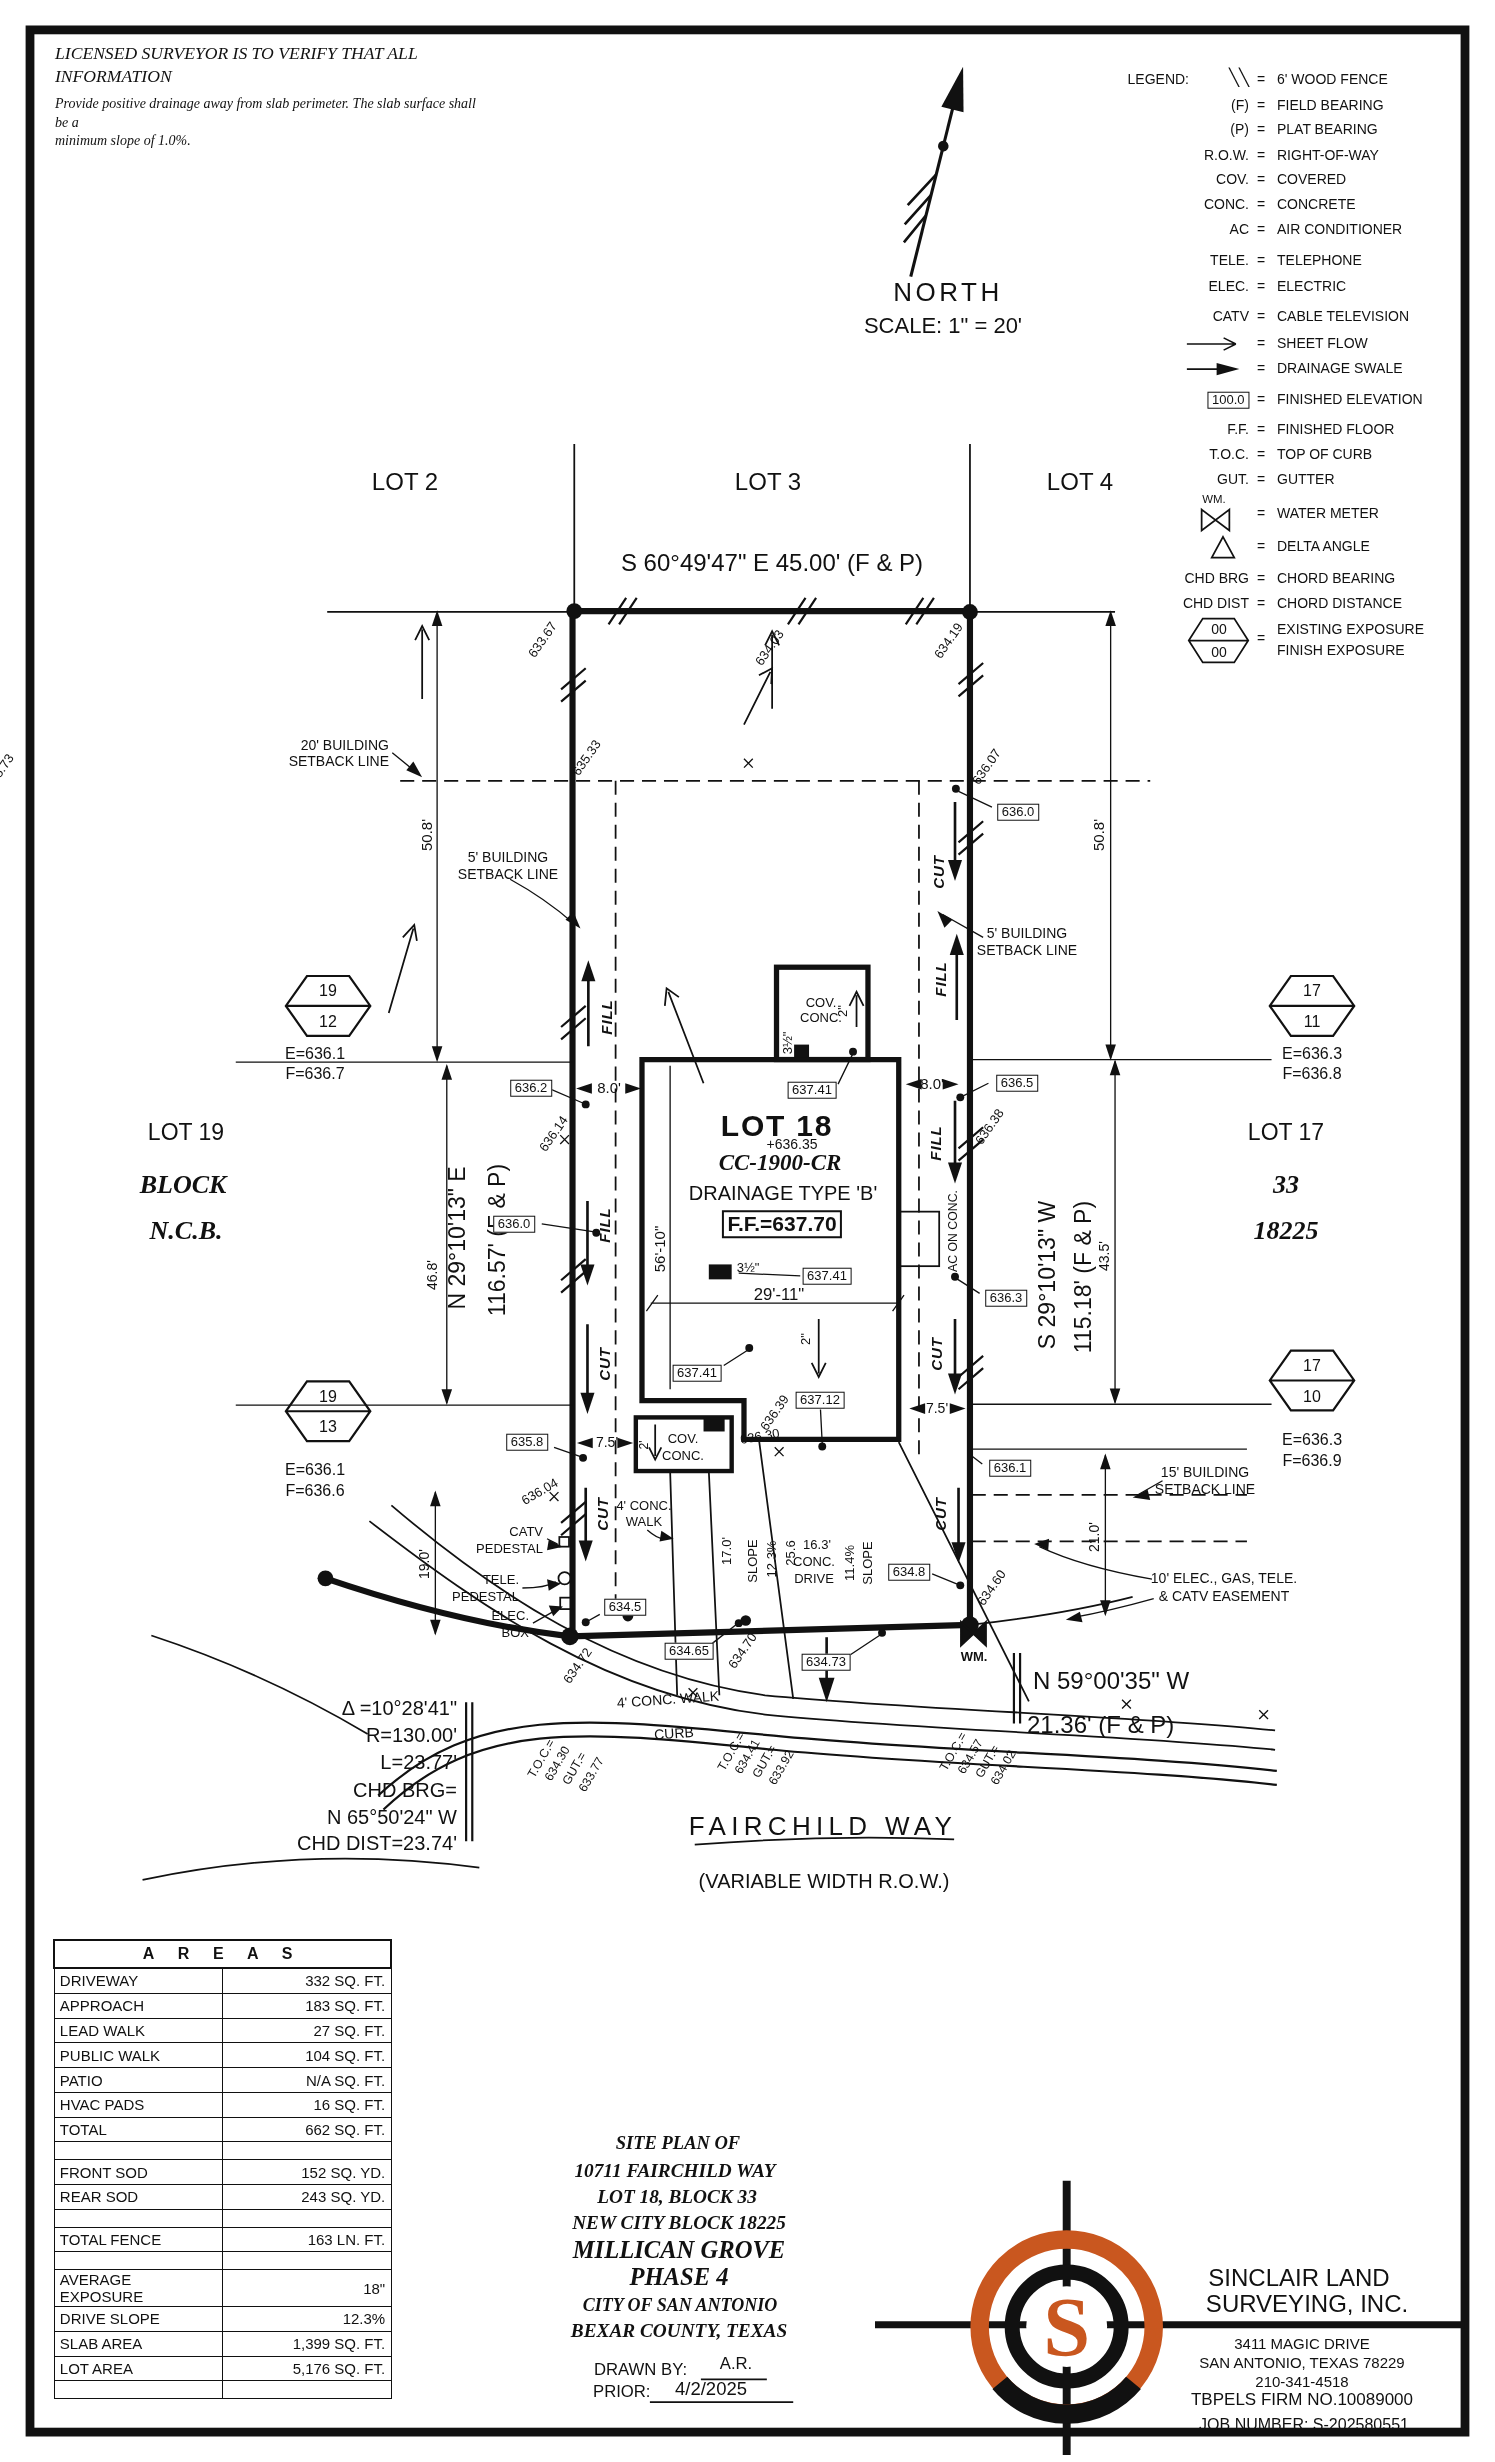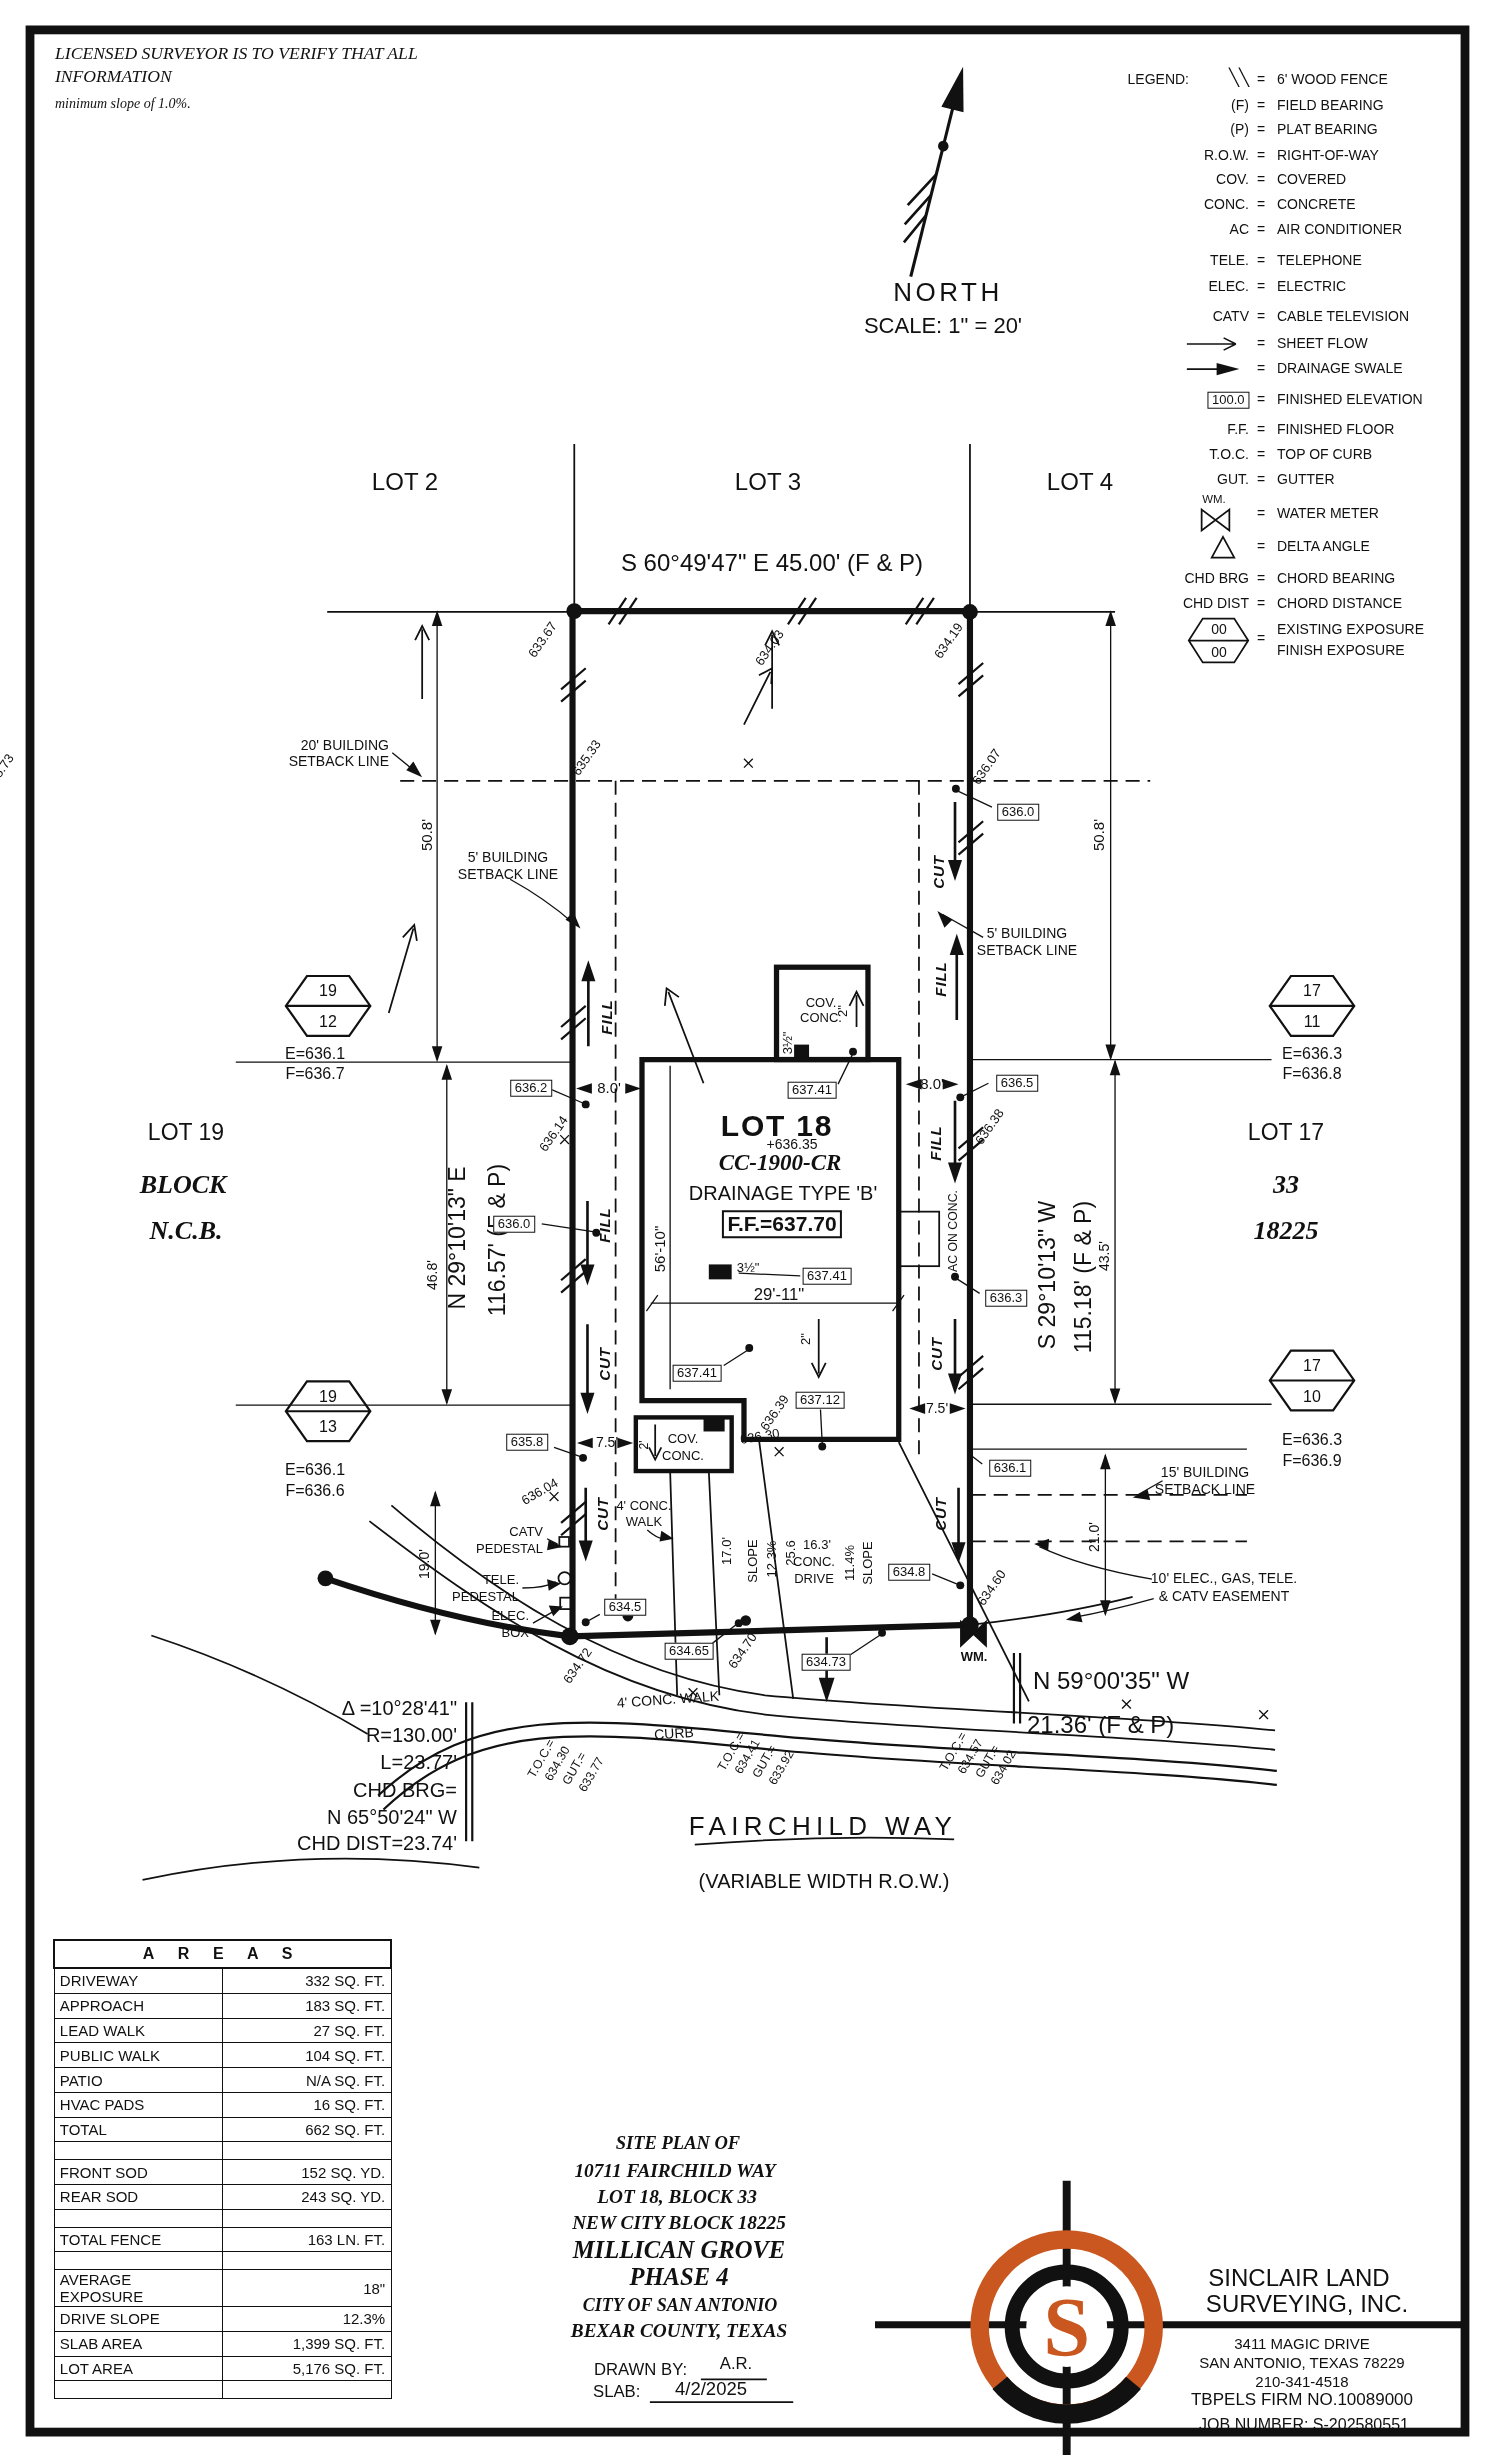--- a/index.html
+++ b/index.html
@@ -248,20 +248,21 @@
     </g>
     <text x="1213" y="2680" text-anchor="middle" fill="#c9571f" stroke="none" font-family="Liberation Serif, serif" font-weight="bold" font-size="96">S</text>
   </g>
 </svg>
 
 <div class="disc">
   <div class="l1">
     <span>LICENSED SURVEYOR IS TO VERIFY THAT ALL INFORMATION</span>
   </div>
   <div class="l2">
+    <span>Provide positive drainage away from slab perimeter. The slab surface shall be a</span>
     <span>minimum slope of 1.0%.</span>
   </div>
 </div>
 
 <span class="t" style="left:948px;top:293px;font-size:26px;letter-spacing:3.5px">NORTH</span>
 <span class="t" style="left:943px;top:326px;font-size:22px">SCALE:  1"  =  20'</span>
 
 <div>
   <span class="t tr" style="left:1189px;top:80px">LEGEND:</span>
   <span class="t tr" style="left:1249px;top:78px;font-size:16.7px">╲╲</span>
@@ -589,21 +590,21 @@
   <span class="t ser i b" style="left:678px;top:2143px;font-size:18.5px">SITE  PLAN  OF</span>
   <span class="t ser i b" style="left:675px;top:2171px;font-size:19.3px">10711  FAIRCHILD  WAY</span>
   <span class="t ser i b" style="left:677px;top:2197px;font-size:19.3px">LOT  18,  BLOCK  33</span>
   <span class="t ser i b" style="left:679px;top:2223px;font-size:19.3px">NEW  CITY  BLOCK  18225</span>
   <span class="t ser i b" style="left:679px;top:2250px;font-size:24.6px">MILLICAN  GROVE</span>
   <span class="t ser i b" style="left:679px;top:2277px;font-size:24.6px">PHASE  4</span>
   <span class="t ser i b" style="left:680px;top:2305px;font-size:18px">CITY  OF  SAN  ANTONIO</span>
   <span class="t ser i b" style="left:679px;top:2331px;font-size:19.3px">BEXAR  COUNTY,  TEXAS</span>
   <span class="t tl" style="left:594px;top:2370px;font-size:16.7px">DRAWN  BY:</span>
   <span class="t" style="left:736px;top:2364px;font-size:16.7px">A.R.</span>
-  <span class="t tl" style="left:593px;top:2392px;font-size:16.7px">SLAB:</span>
+  <span class="t tl" style="left:593px;top:2392px;font-size:16.7px">PRIOR:</span>
   <span class="t" style="left:711px;top:2389px;font-size:18.5px">4/2/2025</span>
 </div>
 
 <div>
   <span class="t" style="left:1299px;top:2278px;font-size:24px">SINCLAIR  LAND</span>
   <span class="t" style="left:1307px;top:2304px;font-size:24px">SURVEYING,  INC.</span>
   <span class="t" style="left:1302px;top:2344px;font-size:15px">3411  MAGIC  DRIVE</span>
   <span class="t" style="left:1302px;top:2363px;font-size:15px">SAN  ANTONIO,  TEXAS  78229</span>
   <span class="t" style="left:1302px;top:2382px;font-size:15px">210-341-4518</span>
   <span class="t" style="left:1302px;top:2400px;font-size:17px">TBPELS  FIRM  NO.10089000</span>

